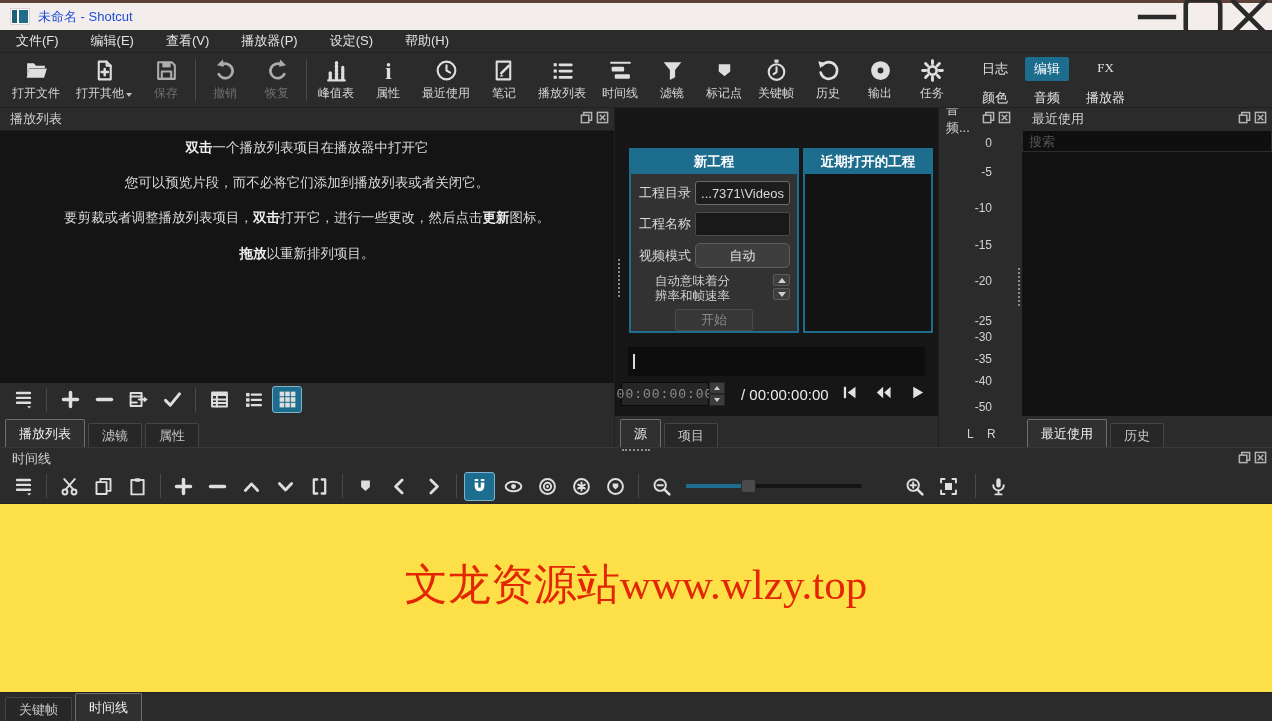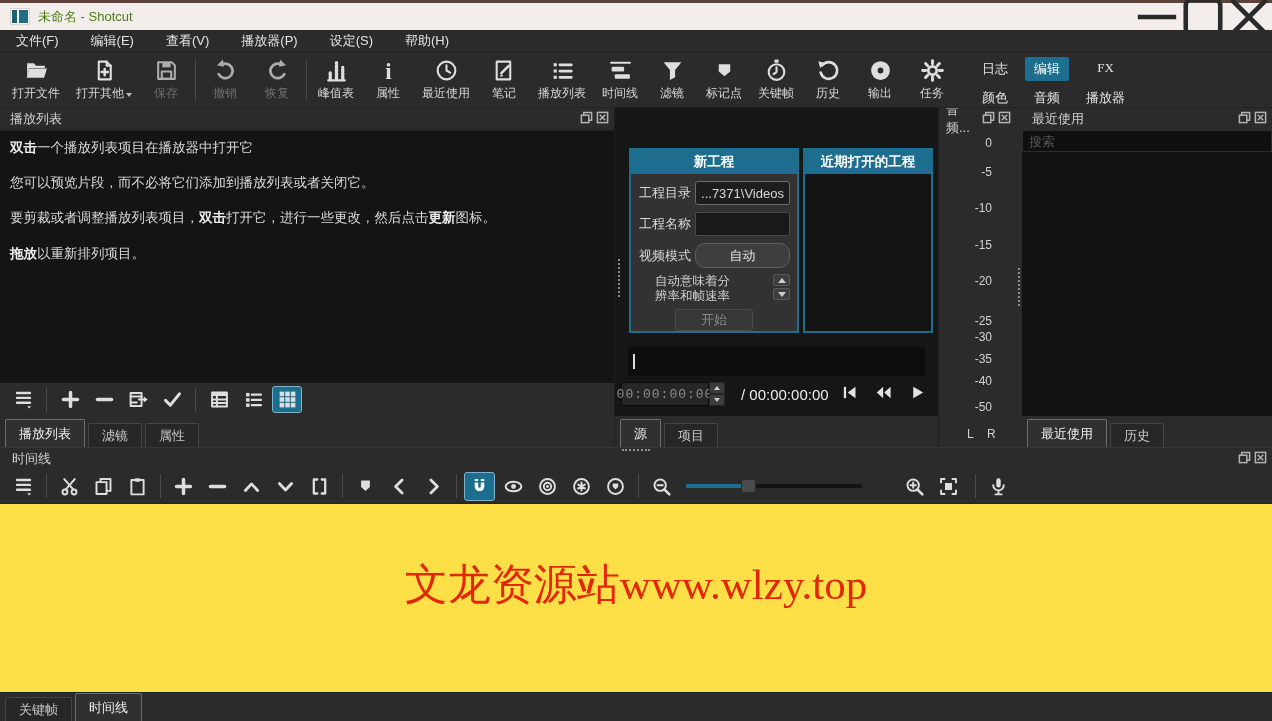--- a/index.html
+++ b/index.html
@@ -3,21 +3,21 @@
 <meta charset="utf-8">
 <style>
   * { margin:0; padding:0; box-sizing:border-box; }
   html,body { width:1272px; height:721px; overflow:hidden; background:#1a1a1a;
     font-family:"Liberation Sans","DejaVu Sans",sans-serif; }
   .app { width:1272px; height:721px; display:flex; flex-direction:column; background:#2b2b2b; }
 
   
   .top-strip { height:3px; background:#5c4238; }
   .titlebar { height:27px; background:#f3eeec; display:flex; align-items:center;
-    color:#4d7c0f; font-size:13px; }
+    color:#1d4ed8; font-size:13px; }
   .app-logo { width:20px; height:17px; margin:0 8px 0 10px; background:#fff;
     display:flex; gap:2px; padding:1px; border:1px solid #d8d4d2;}
   .app-logo .bar1 { width:5px; height:100%; background:#1d5f75; }
   .app-logo .bar2 { flex:1; height:100%; background:#226e88; }
   .win-controls { margin-left:auto; display:flex; height:100%; }
   .win-btn { width:46px; display:flex; align-items:center; justify-content:center; }
   .win-btn svg { stroke:#2a2a2a; fill:none; stroke-width:1.2; }
 
   
   .menubar { height:23px; background:#2b2b2b; display:flex; align-items:center;
@@ -47,21 +47,21 @@
   .main { height:339px; display:flex; }
   .panel-header { height:22px; display:flex; align-items:center; padding:0 5px 0 10px;
     color:#cfcfcf; font-size:13px; background:#2b2b2b; }
   .ph-btns { margin-left:auto; display:flex; gap:3px; }
   .ph-btn svg { width:13px; height:13px; stroke:#b4b4b4; fill:none; stroke-width:1.6; }
 
   
   .playlist-panel { width:614px; display:flex; flex-direction:column; }
   .pl-content { flex:1; background:#141414; padding:8px 10px; color:#dadada;
     font-size:13.5px; line-height:1.35; border-top:1px solid #1e1e1e; }
-  .pl-content p { margin-bottom:17px; }
+  .pl-content p { margin-bottom:17px;text-align:center; }
   .pl-content b, .pl-content .b { font-weight:bold; color:#eee; }
   .icon-toolbar { height:33px; display:flex; align-items:center; gap:4px; padding:0 8px;
     background:#2b2b2b; }
   .ibtn { width:30px; height:27px; display:flex; align-items:center; justify-content:center;
     border-radius:3px; }
   .ibtn svg { width:21px; height:21px; stroke:#dedede; fill:none; stroke-width:2.2;
     stroke-linecap:round; stroke-linejoin:round; }
   .ibtn .fillico { fill:#dedede; stroke:none; }
   .ibtn.selected { background:#1d6d8e; border:1px solid #7fb3cb; }
   .isep { width:1px; height:24px; background:#4a4a4a; margin:0 4px; }
@@ -83,21 +83,21 @@
   .np-header { height:24px; background:#1d6d8e; color:#fff; font-weight:bold; font-size:13.5px;
     display:flex; align-items:center; justify-content:center; flex:none; }
   .np-row { display:flex; align-items:center; margin:7px 7px 0 8px; font-size:13px; color:#d8d8d8; }
   .np-row .lbl { width:56px; flex:none; }
   .np-field { flex:1; height:24px; background:#1d1d1d; border:1px solid #6b6b6b;
     border-radius:3px; color:#d8d8d8; font-size:13px; display:flex; align-items:center;
     justify-content:center; }
   .np-input { flex:1; height:24px; background:#191919; border:1px solid #4a4a4a;
     border-radius:2px; }
   .np-btn { flex:1; height:25px; background:#3e3e3e; border:1px solid #5e5e5e;
-    border-radius:10px; color:#e2e2e2; font-size:13px; display:flex; align-items:center;
+    border-radius:5px; color:#e2e2e2; font-size:13px; display:flex; align-items:center;
     justify-content:center; }
   .np-hint { display:flex; margin:6px 7px 0 24px; }
   .np-hint-text { flex:1; font-size:12.5px; line-height:15px; color:#d0d0d0; height:27px;
     overflow:hidden; }
   .spin { width:17px; display:flex; flex-direction:column; gap:2px; margin-left:3px; }
   .spin-btn { height:12px; background:#3e3e3e; border:1px solid #5a5a5a; border-radius:2px;
     display:flex; align-items:center; justify-content:center; }
   .tri-up { width:0;height:0;border-left:4px solid transparent;border-right:4px solid transparent;
     border-bottom:5px solid #cfcfcf; }
   .tri-down { width:0;height:0;border-left:4px solid transparent;border-right:4px solid transparent;

